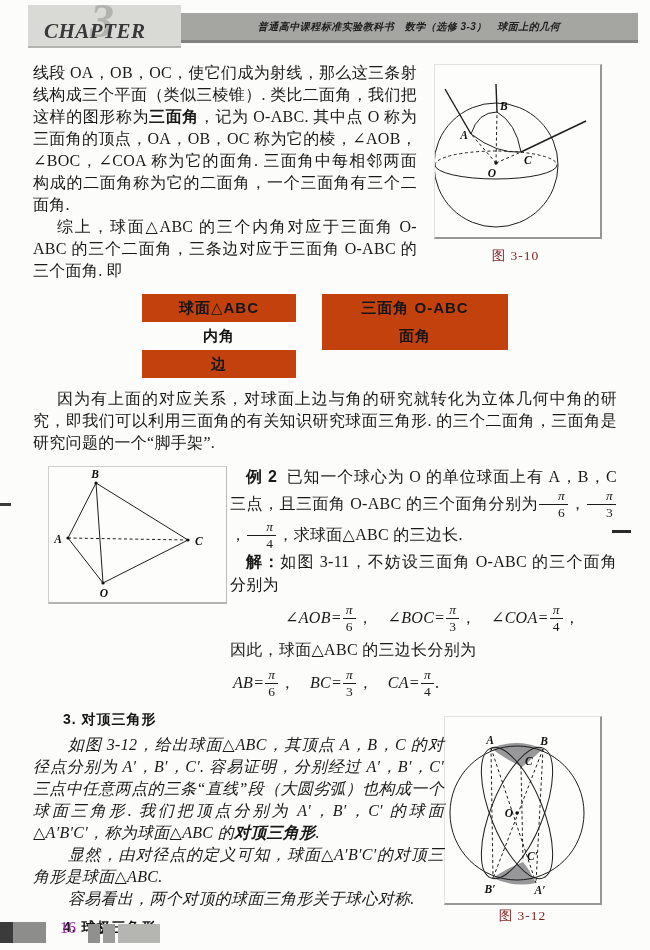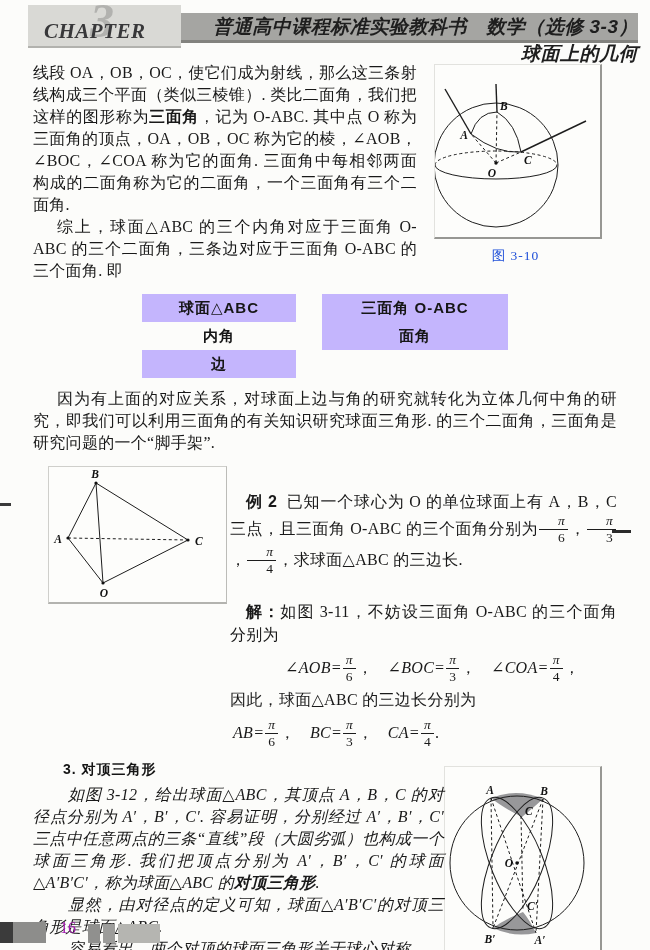--- a/index.html
+++ b/index.html
@@ -2,65 +2,65 @@
 <html><head>
 <meta charset="utf-8">
 <style>
   html,body{margin:0;padding:0;background:#e8e8e6;}
   .page{position:relative;width:650px;height:950px;background:#fcfcfa;overflow:hidden;
         font-family:"Liberation Serif","DejaVu Serif","DejaVu Sans",serif;color:#191919;}
 
   
   .chapter-band{position:absolute;left:118px;top:13px;width:520px;height:27px;
                 background:#a5a5a2;border-bottom:3px solid #82827e;}
-  .band-title{height:17px;line-height:27px;text-align:right;padding-left:62px;
+  .band-title{height:17px;line-height:27px;text-align:center;padding-left:62px;
               font-family:"Liberation Sans","DejaVu Sans",sans-serif;
-              font-weight:bold;font-style:italic;font-size:19px;color:#1e1e1e;letter-spacing:.5px;}
+              font-weight:bold;font-style:italic;font-size:10px;color:#1e1e1e;letter-spacing:.5px;}
   .chapter-box{position:absolute;left:28px;top:5px;width:153px;height:41px;
                background:#d9d9d5;border-bottom:2px solid #b2b2ae;}
   .chapter-num{position:absolute;left:62px;top:-12px;
                font-family:"Liberation Serif","DejaVu Serif",serif;
                font-style:italic;font-weight:bold;font-size:48px;color:#a2a2a0;opacity:.7;}
   .chapter-word{position:absolute;left:16px;top:14px;
                 font-family:"Liberation Serif","DejaVu Serif",serif;
                 font-style:italic;font-weight:bold;font-size:21px;color:#38383a;letter-spacing:.5px;}
 
   
   .content{position:absolute;left:33px;top:62px;width:584px;}
   p.para{margin:0;font-size:16px;line-height:22px;text-align:justify;letter-spacing:.3px;}
   .ind{text-indent:24px;}
   .bold-hei{font-family:"Liberation Sans","DejaVu Sans",sans-serif;font-weight:bold;}
 
   
   .figbox{background:#fdfdfb;border:1px solid #e2e2de;border-right:2px solid #979793;
           border-bottom:2px solid #979793;}
-  .figcap{text-align:center;font-size:13.5px;color:#1d4ed8;margin-top:8px;letter-spacing:1px;}
+  .figcap{text-align:center;font-size:13.5px;color:#7f1d1d;margin-top:8px;letter-spacing:1px;}
 
   .fig310-wrap{float:right;width:185px;margin:2px 0 6px 15px;}
   .fig310-wrap .figbox{width:165px;height:172px;margin-left:2px;}
   .fig310-wrap .figcap{width:167px;}
 
   
   .ctable{width:366px;margin:12px auto 10px auto;display:flex;}
   .tcol{display:flex;flex-direction:column;}
   .tcol1{width:154px;margin-right:26px;}
   .tcol2{width:186px;}
   .trow{height:28px;line-height:28px;text-align:center;
         font-family:"Liberation Sans","DejaVu Sans",sans-serif;
         font-weight:bold;font-size:15px;color:#161616;letter-spacing:1px;}
-  .trow.gray{background:#c4b5fd;}
+  .trow.gray{background:#c2410c;}
 
   
   .exrow{display:flex;margin-top:12px;}
   .fig311-wrap{width:197px;flex:none;padding-left:15px;box-sizing:border-box;}
   .fig311-wrap .figbox{width:177px;height:135px;border:1px solid #cfcfcb;
                        border-bottom:2px solid #b3b3af;border-right:1px solid #bcbcb8;}
   .fig311-wrap .figcap{width:179px;}
   .excol{flex:1;}
-  .excol p.para{line-height:22.5px;margin-top:25px;}
+  .excol p.para{line-height:22.5px;}
   .ind1{text-indent:16px;}
   .eqline{margin:7px 0 3px 0;font-size:16px;letter-spacing:.3px;}
   .eq1{padding-left:55px;}
   .eq2{padding-left:3px;}
   .eq-item{margin-right:10px;white-space:nowrap;}
   .eq-var{font-style:italic;}
   .frac{display:inline-block;vertical-align:-8px;text-align:center;line-height:1.05;
         font-size:13.5px;margin:0 1px;}
   .frac .num{display:block;border-bottom:1px solid #1c1c1c;padding:0 3px 1px 3px;
              font-style:italic;}

